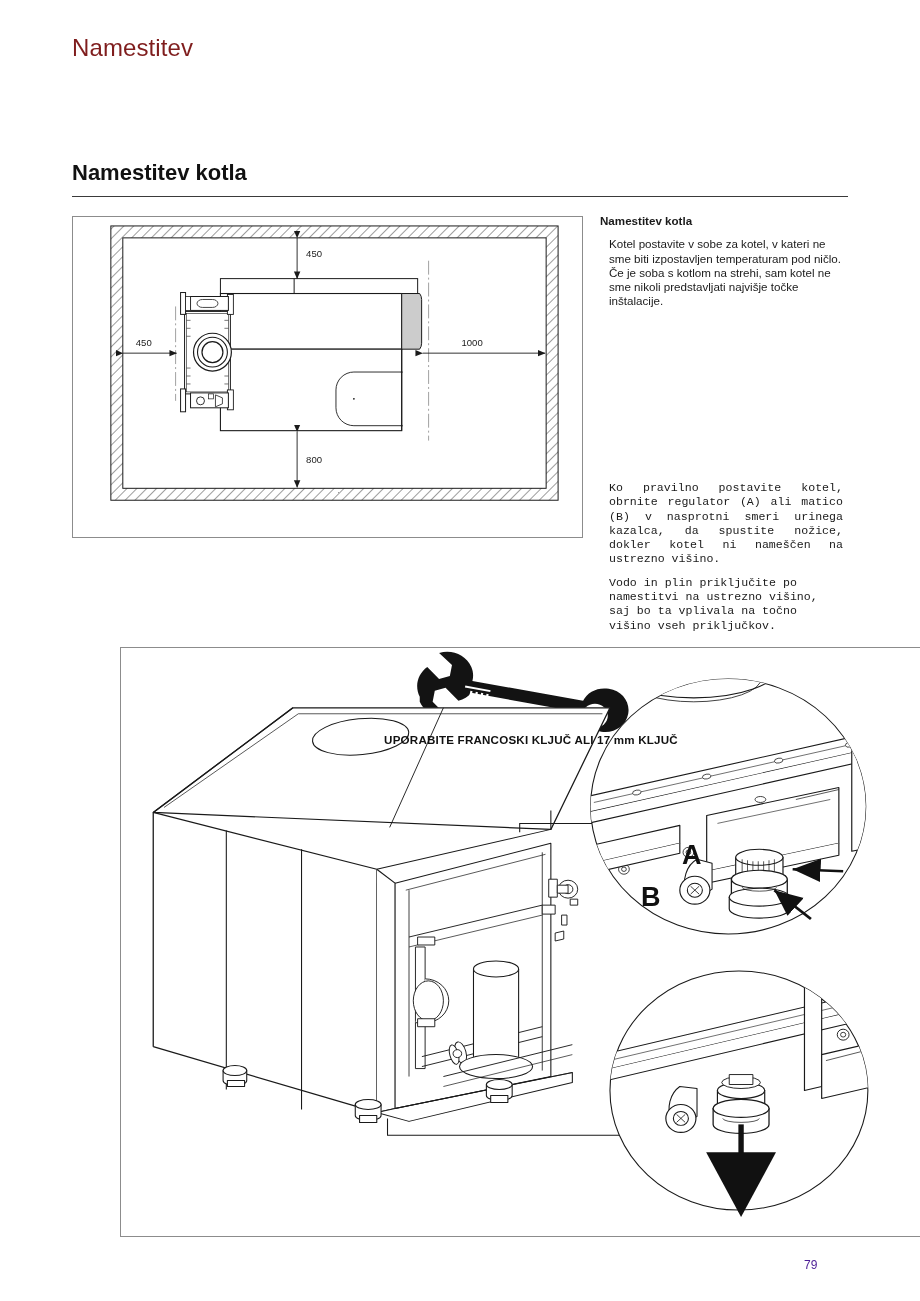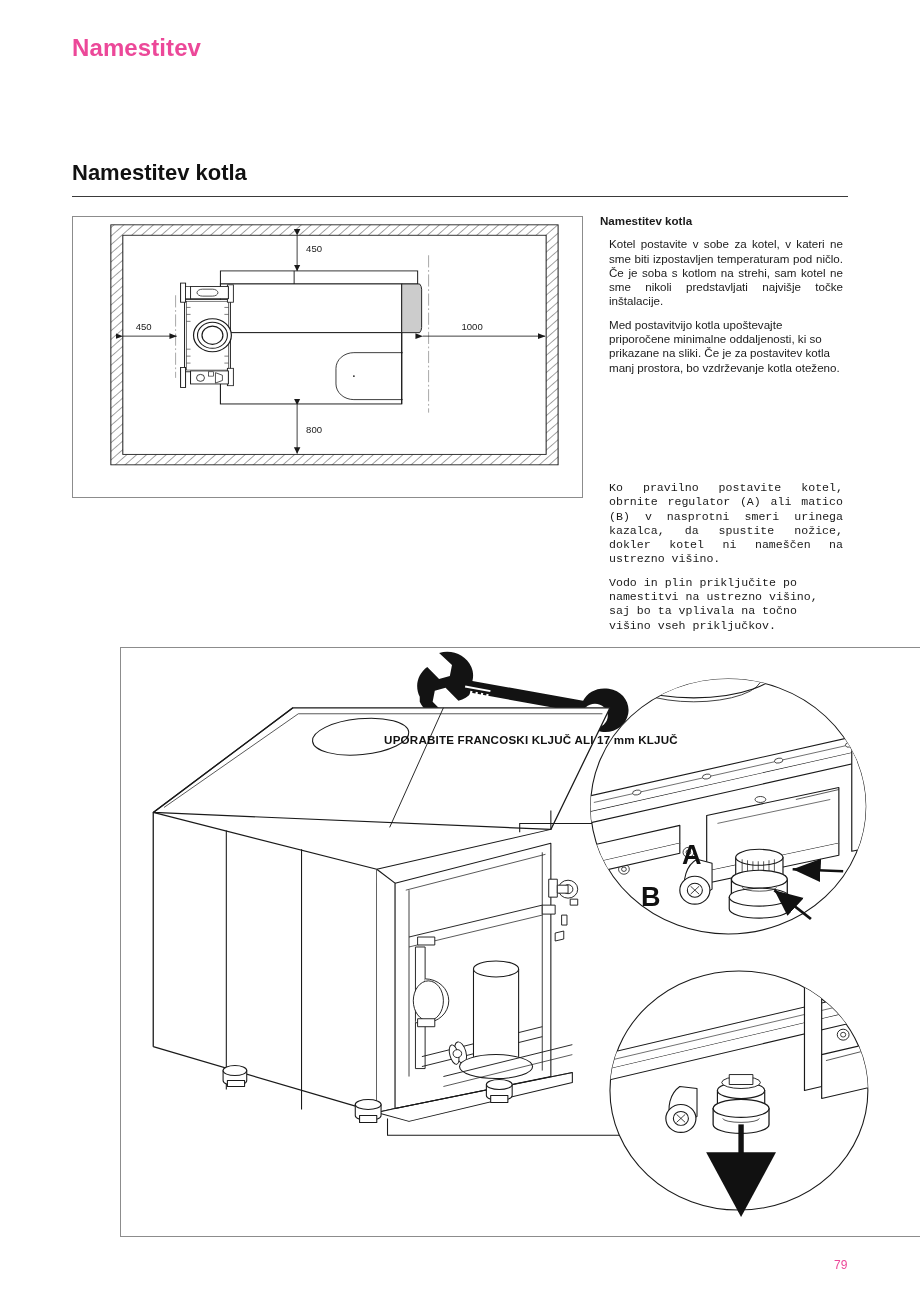--- a/index.html
+++ b/index.html
@@ -16,23 +16,23 @@
     color: #1a1a1a;
     overflow: hidden;
   }
 
   
   .page-title {
     position: absolute;
     left: 72px;
     top: 34px;
     font-size: 24px;
-    font-weight: bold;
+    font-weight: normal;
     letter-spacing: 0.1px;
-    color: #ec4899;
+    color: #7f1d1d;
   }
   .section-title {
     position: absolute;
     left: 72px;
     top: 160px;
     font-size: 22px;
     font-weight: bold;
     color: #111;
   }
   .section-rule {
@@ -69,32 +69,32 @@
   }
   .text-col p:last-child { text-align: left; }
 
   
   .fig-frame {
     position: absolute;
     border: 1px solid #8c8c8c;
     box-sizing: border-box;
     background: #fff;
   }
-  #fig-plan  { left: 72px;  top: 216px; width: 511px; height: 282px; }
+  #fig-plan  { left: 72px;  top: 216px; width: 511px; height: 322px; }
   #fig-photo { left: 72px;  top: 647px; width: 837px; height: 590px; margin-left: 48px; }
 
   .fig-svg { display: block; width: 100%; height: 100%; }
 
   
   .page-number {
     position: absolute;
-    left: 834px;
+    left: 804px;
     top: 1258px;
     font-size: 12px;
-    color: #ec4899;
+    color: #4c1d95;
   }
 
   
   .wrench-caption {
     position: absolute;
     left: 245px;
     top: 84px;
     width: 330px;
     text-align: center;
     font-size: 11.6px;
@@ -221,21 +221,20 @@
     <g>
       <line x1="225" y1="216" x2="225" y2="272" stroke="#1a1a1a" stroke-width="0.9" marker-start="url(#arrEndL)" marker-end="url(#arrEndR)"></line>
       <text class="dim-label" x="234" y="248">800</text>
     </g>
   </svg>
 </div>
 
 <div class="text-col block-a">
   <span class="sub-head">Namestitev kotla</span>
   <p>Kotel postavite v sobe za kotel, v kateri ne sme biti izpostavljen temperaturam pod ničlo. Če je soba s kotlom na strehi, sam kotel ne sme nikoli predstavljati najvišje točke inštalacije.</p>
-  <p>Med postavitvijo kotla upoštevajte priporočene minimalne oddaljenosti, ki so prikazane na sliki. Če je za postavitev kotla manj prostora, bo vzdrževanje kotla oteženo.</p>
 </div>
 
 <div class="text-col block-b">
   <p>Ko pravilno postavite kotel, obrnite regulator (A) ali matico (B) v nasprotni smeri urinega kazalca, da spustite nožice, dokler kotel ni nameščen na ustrezno višino.</p>
   <p>Vodo in plin priključite po namestitvi na ustrezno višino, saj bo ta vplivala na točno višino vseh priključkov.</p>
 </div>
 
 <div class="fig-frame" id="fig-photo">
   <svg class="fig-svg" viewBox="0 0 777 590" preserveAspectRatio="none">
     <defs>

